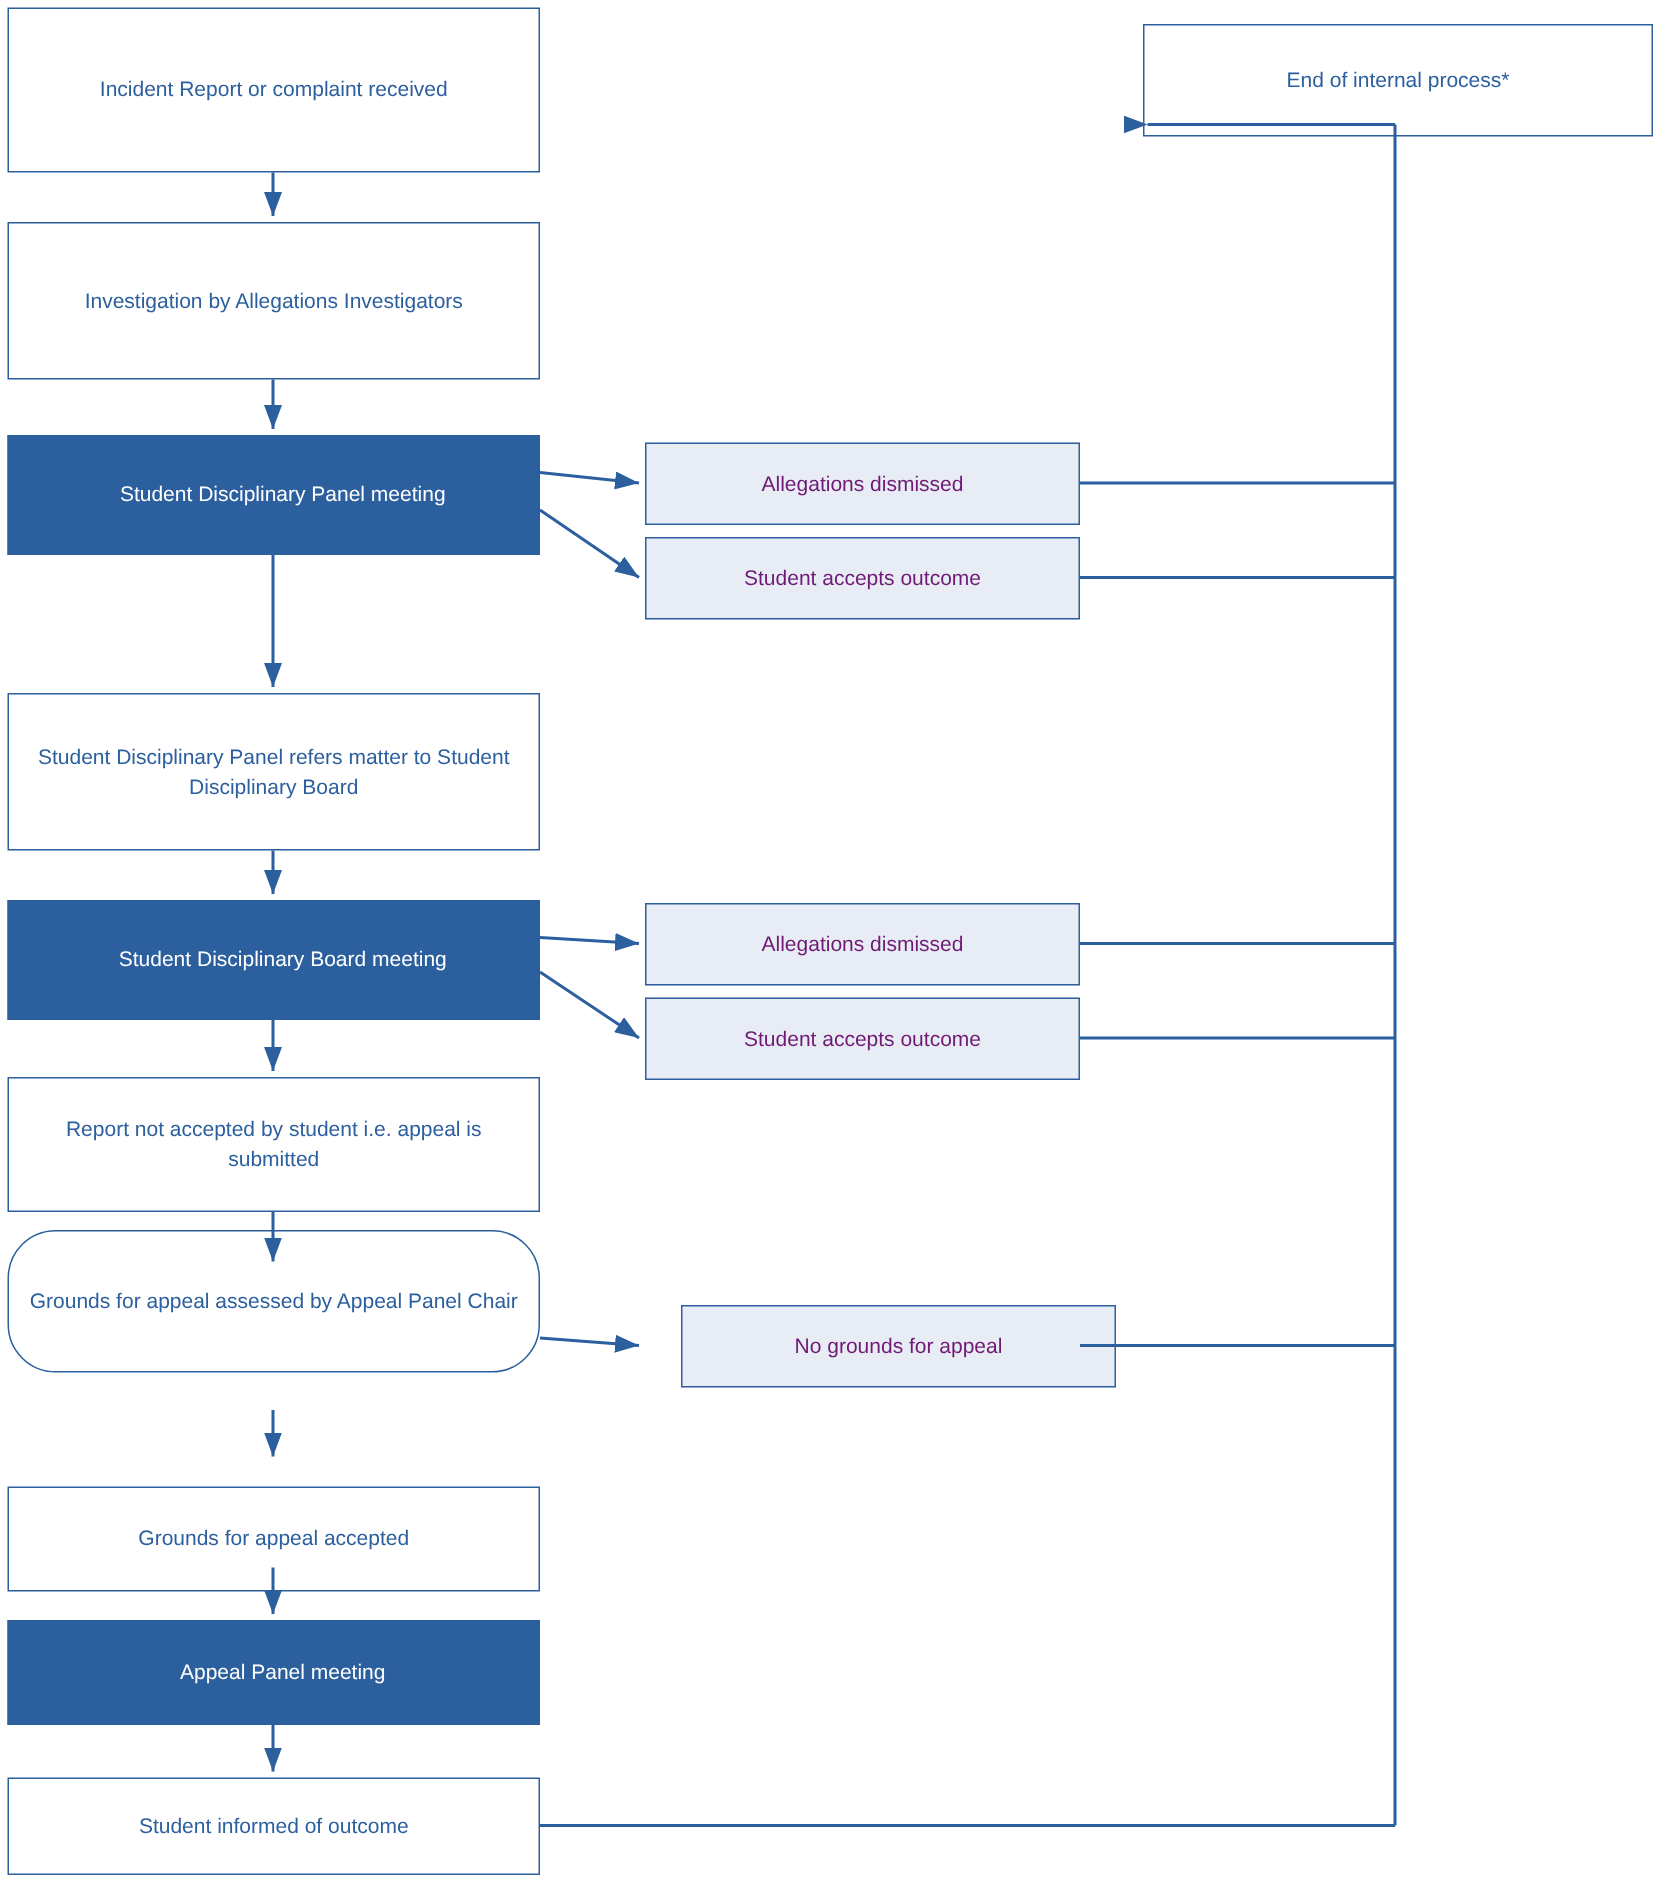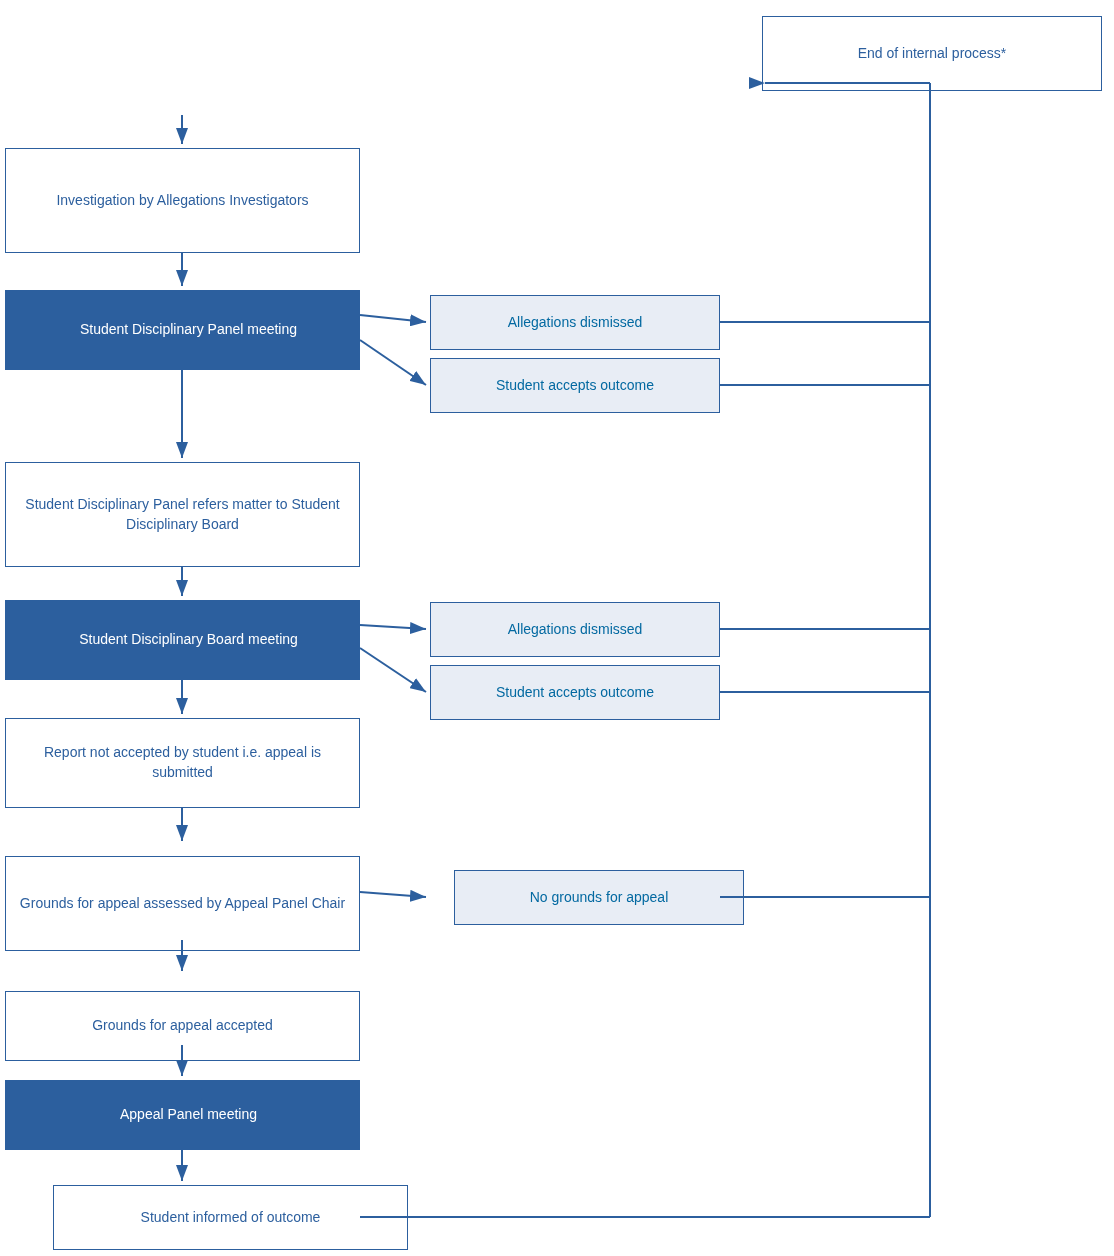--- a/index.html
+++ b/index.html
@@ -38,38 +38,41 @@
     }
 
     .box-dark {
       background: #2c5f9e;
       color: #fff;
       padding-left: 24px;
     }
 
     .box-side {
       background: #e8edf5;
-      color: #0369a1;
+      color: #701a75;
     }
 
     
     .arrows-svg {
       position: absolute;
       top: 0;
       left: 0;
       width: 1114px;
       height: 1256px;
       pointer-events: none;
     }
   </style>
 </head>
 <body>
 
 <div class="diagram">
 
+  <div class="box box-light" style="left:5px;top:5px;width:355px;height:110px;">
+    <span>Incident Report or complaint received</span>
+  </div>
 
   <div class="box box-light" style="left:5px;top:148px;width:355px;height:105px;">
     <span>Investigation by Allegations Investigators</span>
   </div>
 
   <div class="box box-dark" style="left:5px;top:290px;width:355px;height:80px;">
     <span>Student Disciplinary Panel meeting</span>
   </div>
 
   <div class="box box-light" style="left:5px;top:462px;width:355px;height:105px;">
@@ -77,33 +80,33 @@
   </div>
 
   <div class="box box-dark" style="left:5px;top:600px;width:355px;height:80px;">
     <span>Student Disciplinary Board meeting</span>
   </div>
 
   <div class="box box-light" style="left:5px;top:718px;width:355px;height:90px;">
     <span>Report not accepted by student i.e. appeal is submitted</span>
   </div>
 
-  <div class="box box-light" style="left:5px;top:856px;width:355px;height:95px;">
+  <div class="box box-light" style="left:5px;top:820px;width:355px;height:95px;border-radius:32px;">
     <span>Grounds for appeal assessed by Appeal Panel Chair</span>
   </div>
 
   <div class="box box-light" style="left:5px;top:975px;width:355px;height:70px;margin-top:16px;">
     <span>Grounds for appeal accepted</span>
   </div>
 
   <div class="box box-dark" style="left:5px;top:1080px;width:355px;height:70px;">
     <span>Appeal Panel meeting</span>
   </div>
 
-  <div class="box box-light" style="left:5px;top:1185px;width:355px;height:65px;margin-left:48px;">
+  <div class="box box-light" style="left:5px;top:1185px;width:355px;height:65px;">
     <span>Student informed of outcome</span>
   </div>
 
   <div class="box box-light" style="left:762px;top:16px;width:340px;height:75px;">
     <span>End of internal process*</span>
   </div>
 
   <div class="box box-side" style="left:430px;top:295px;width:290px;height:55px;">
     <span>Allegations dismissed</span>
   </div>

